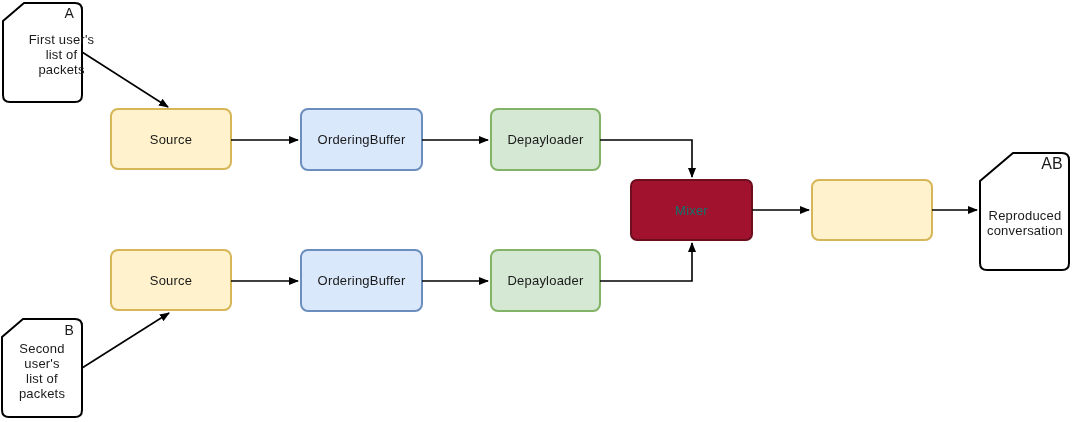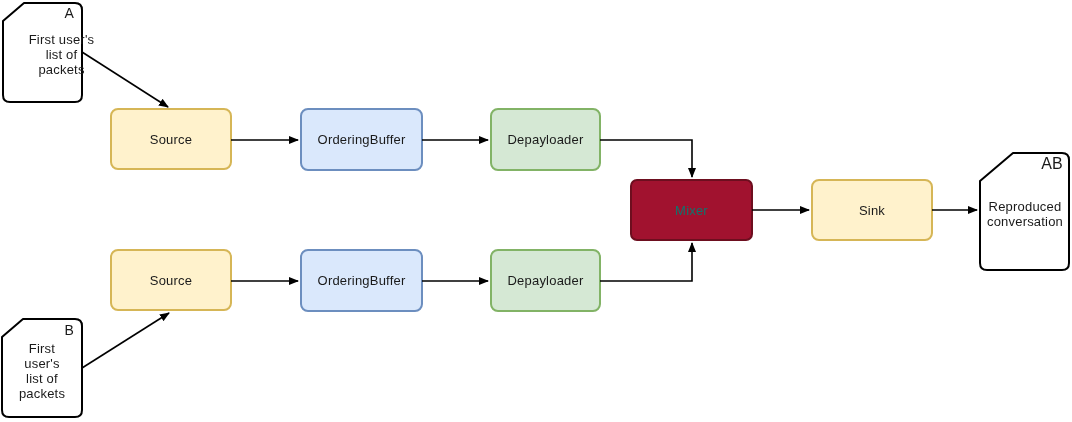--- a/index.html
+++ b/index.html
@@ -70,30 +70,29 @@
 
   <div class="label" style="left:111px;top:109px;width:120px;height:60px;">Source</div>
   <div class="label" style="left:301px;top:109px;width:121px;height:61px;">OrderingBuffer</div>
   <div class="label" style="left:491px;top:109px;width:109px;height:61px;">Depayloader</div>
 
   <div class="label" style="left:111px;top:250px;width:120px;height:60px;">Source</div>
   <div class="label" style="left:301px;top:250px;width:121px;height:61px;">OrderingBuffer</div>
   <div class="label" style="left:491px;top:250px;width:109px;height:61px;">Depayloader</div>
 
   <div class="label light" style="left:631px;top:180px;width:121px;height:60px;">Mixer</div>
-  <div class="label" style="left:812px;top:180px;width:120px;height:60px;">Sink</div>
 
   <div class="label badge" style="left:3px;top:5px;width:71px;height:16px;">A</div>
   <div class="label doc-text" style="left:3px;top:24px;width:79px;height:60px;margin-left:19px;">First user's
 list of
 packets</div>
 
   <div class="label badge" style="left:2px;top:322px;width:72px;height:16px;">B</div>
-  <div class="label doc-text" style="left:2px;top:340px;width:80px;height:62px;">First
+  <div class="label doc-text" style="left:2px;top:340px;width:80px;height:62px;">Second
 user's
 list of
 packets</div>
 
   <div class="label badge big" style="left:980px;top:155px;width:83px;height:18px;text-align:center;">AB</div>
-  <div class="label doc-text" style="left:982px;top:198px;width:86px;height:32px;">Reproduced
+  <div class="label doc-text" style="left:982px;top:207px;width:86px;height:32px;">Reproduced
 conversation</div>
 
 </div>
 
 </body></html>

